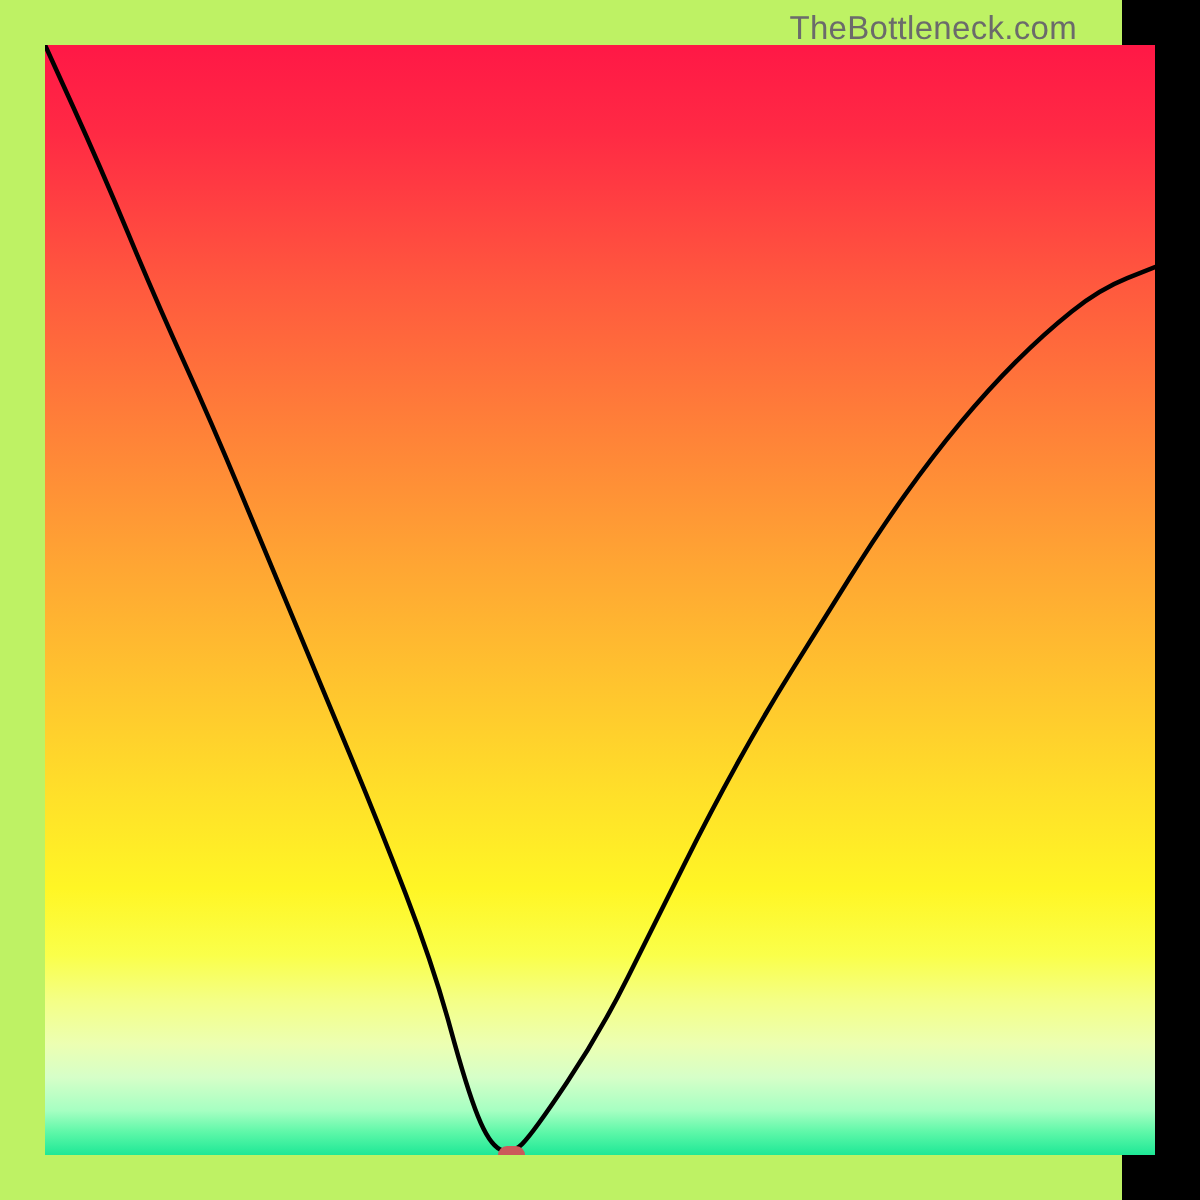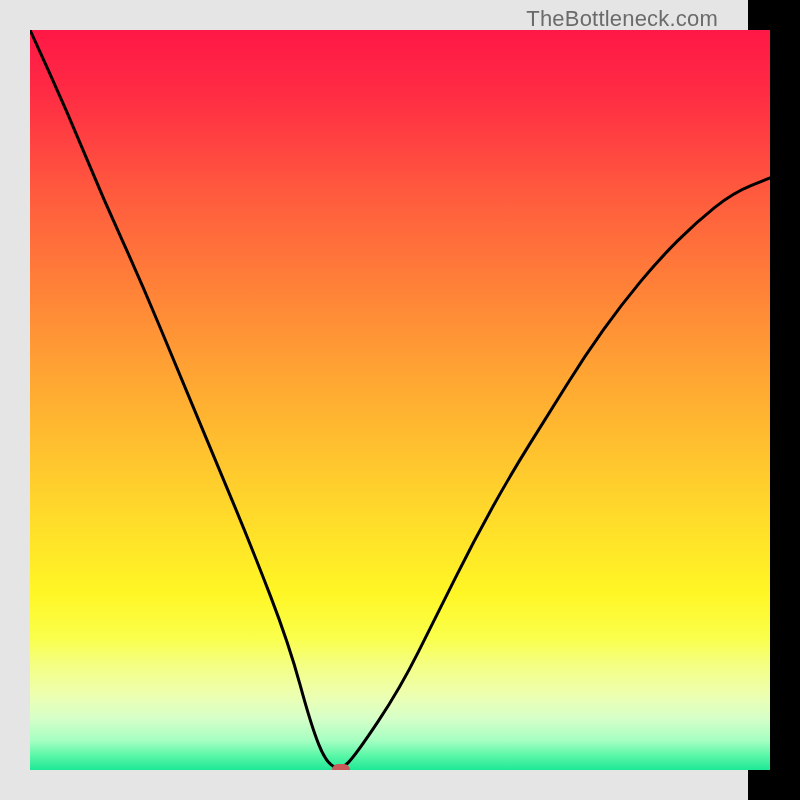--- a/index.html
+++ b/index.html
@@ -10,21 +10,21 @@
     background: #000;
     position: relative;
     font-family: Arial, Helvetica, sans-serif;
   }
   .frame {
     position: absolute;
     top: 0;
     left: 0;
     width: 748px;
     height: 800px;
-    background: #e5e5e5;
+    background: #bef264;
   }
   .plot-area {
     position: absolute;
     top: 30px;
     left: 30px;
     width: 740px;
     height: 740px;
     overflow: hidden;
   }
   .gradient-bg {

